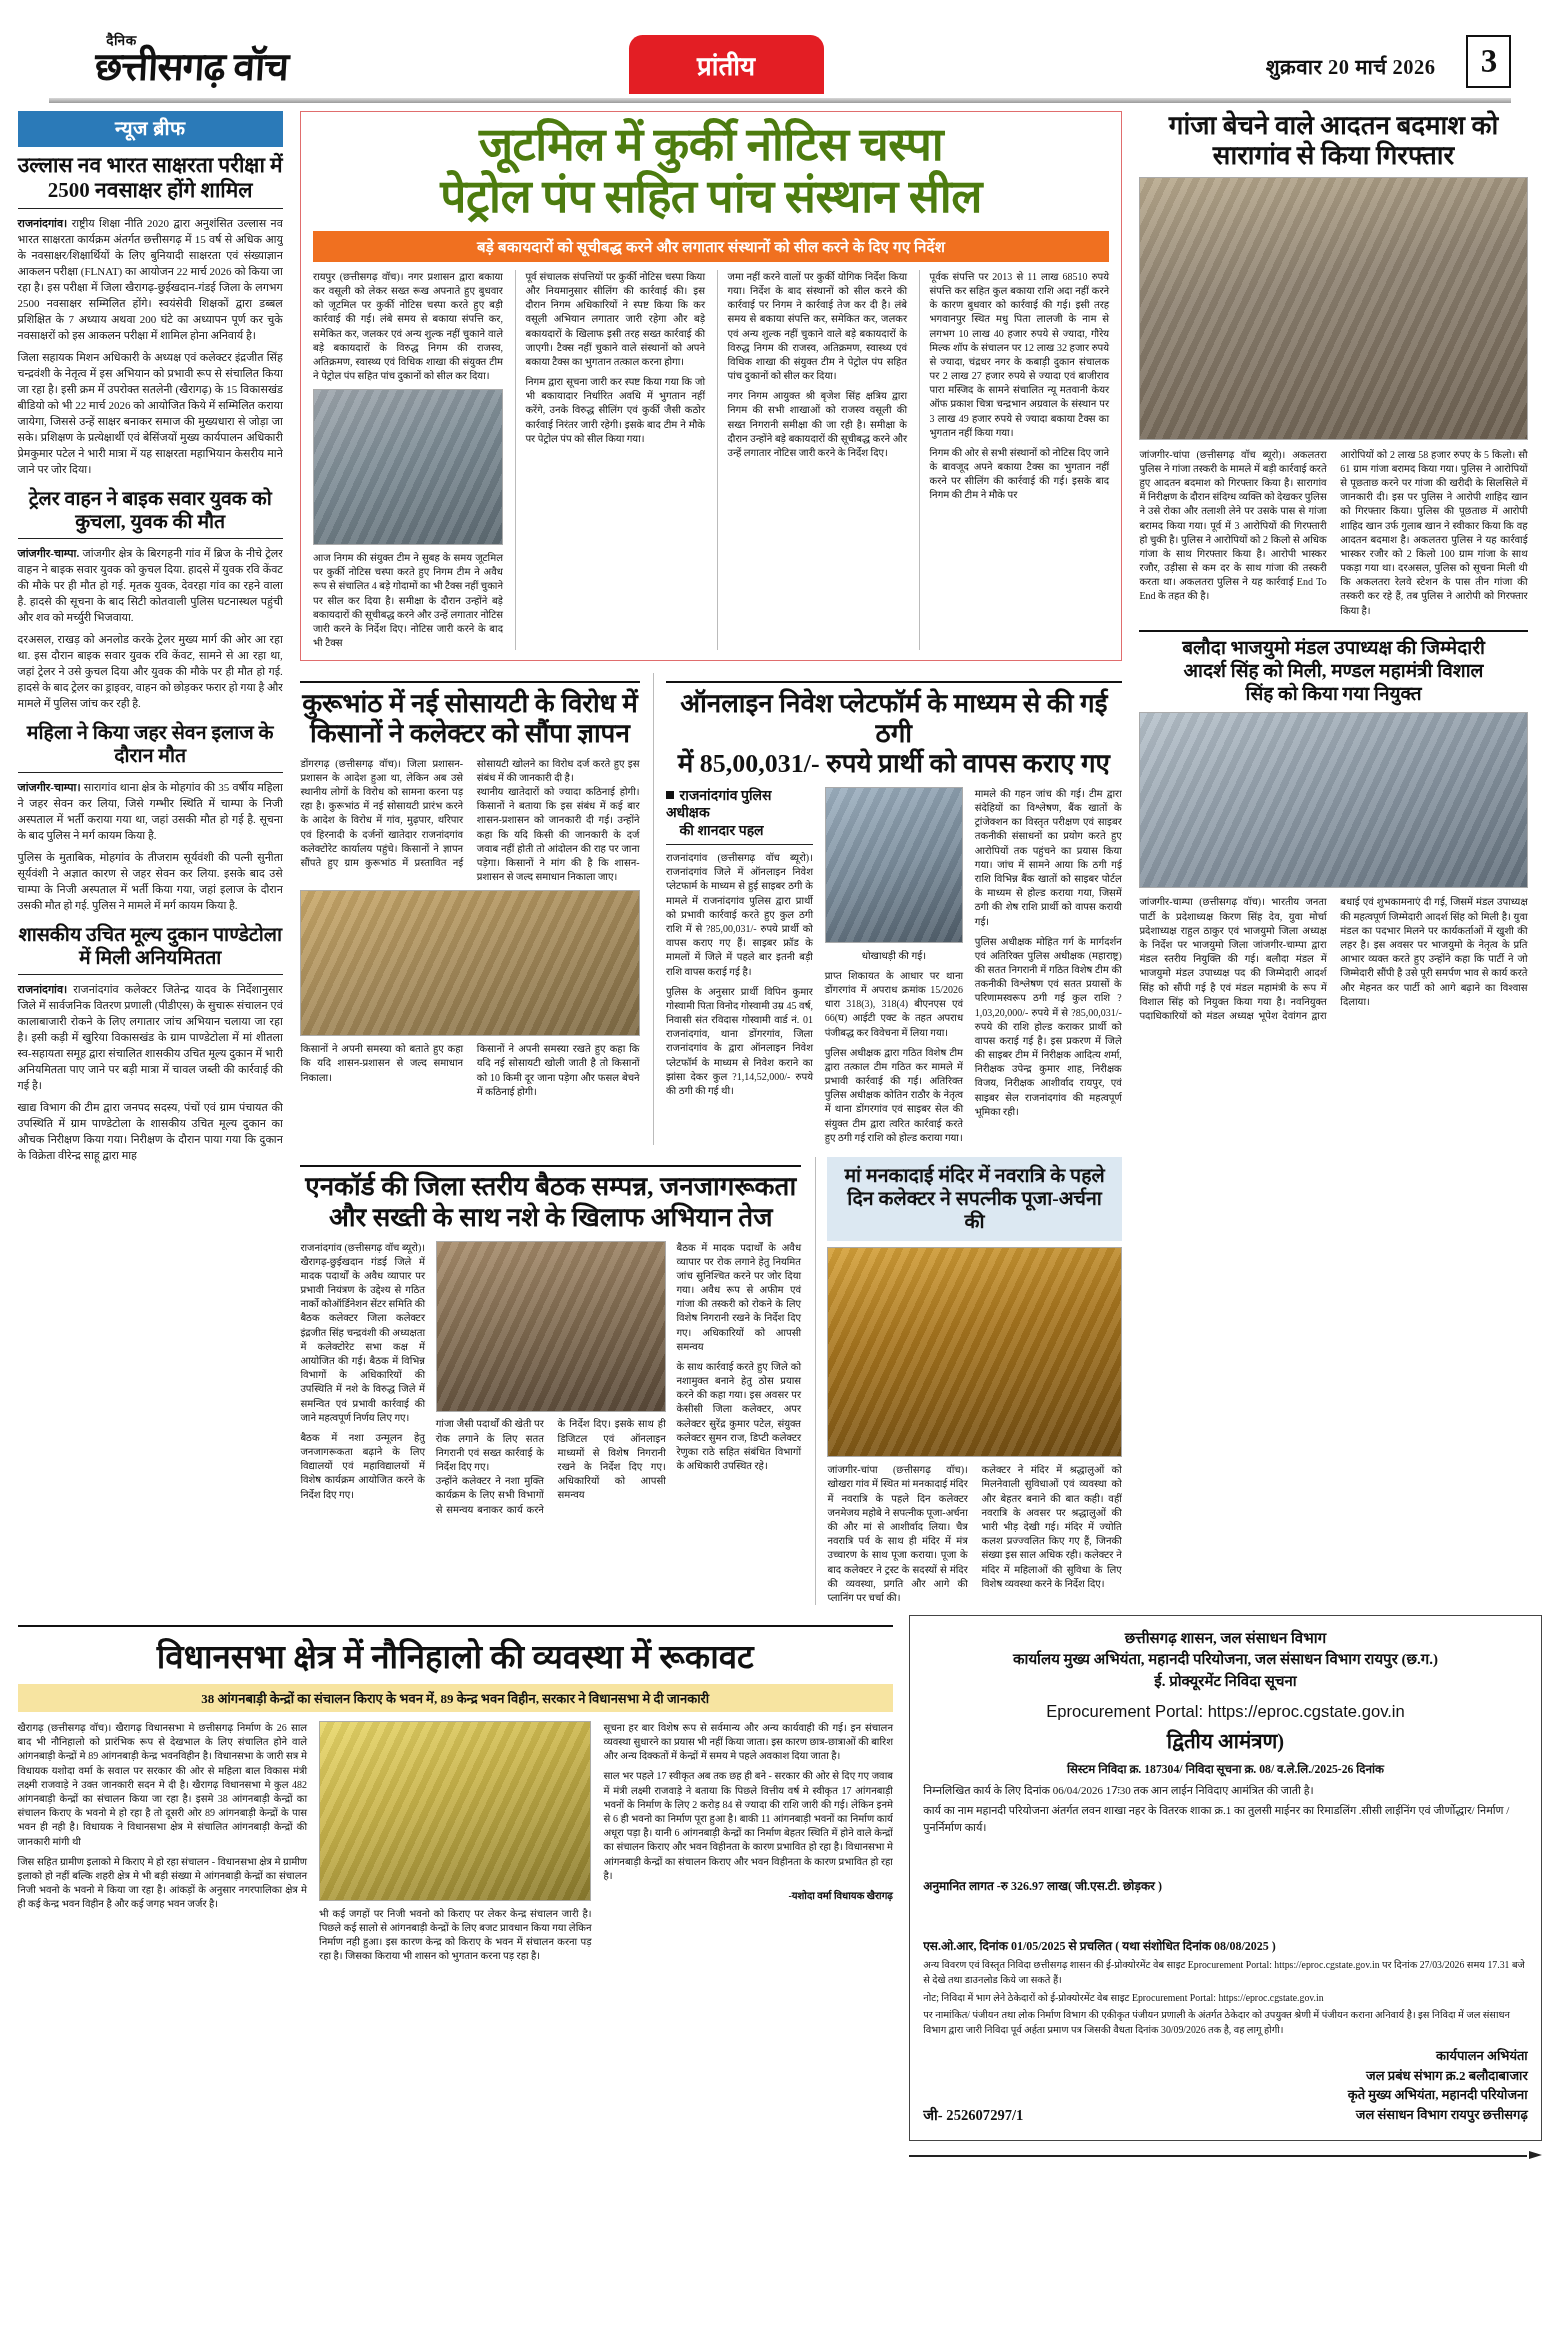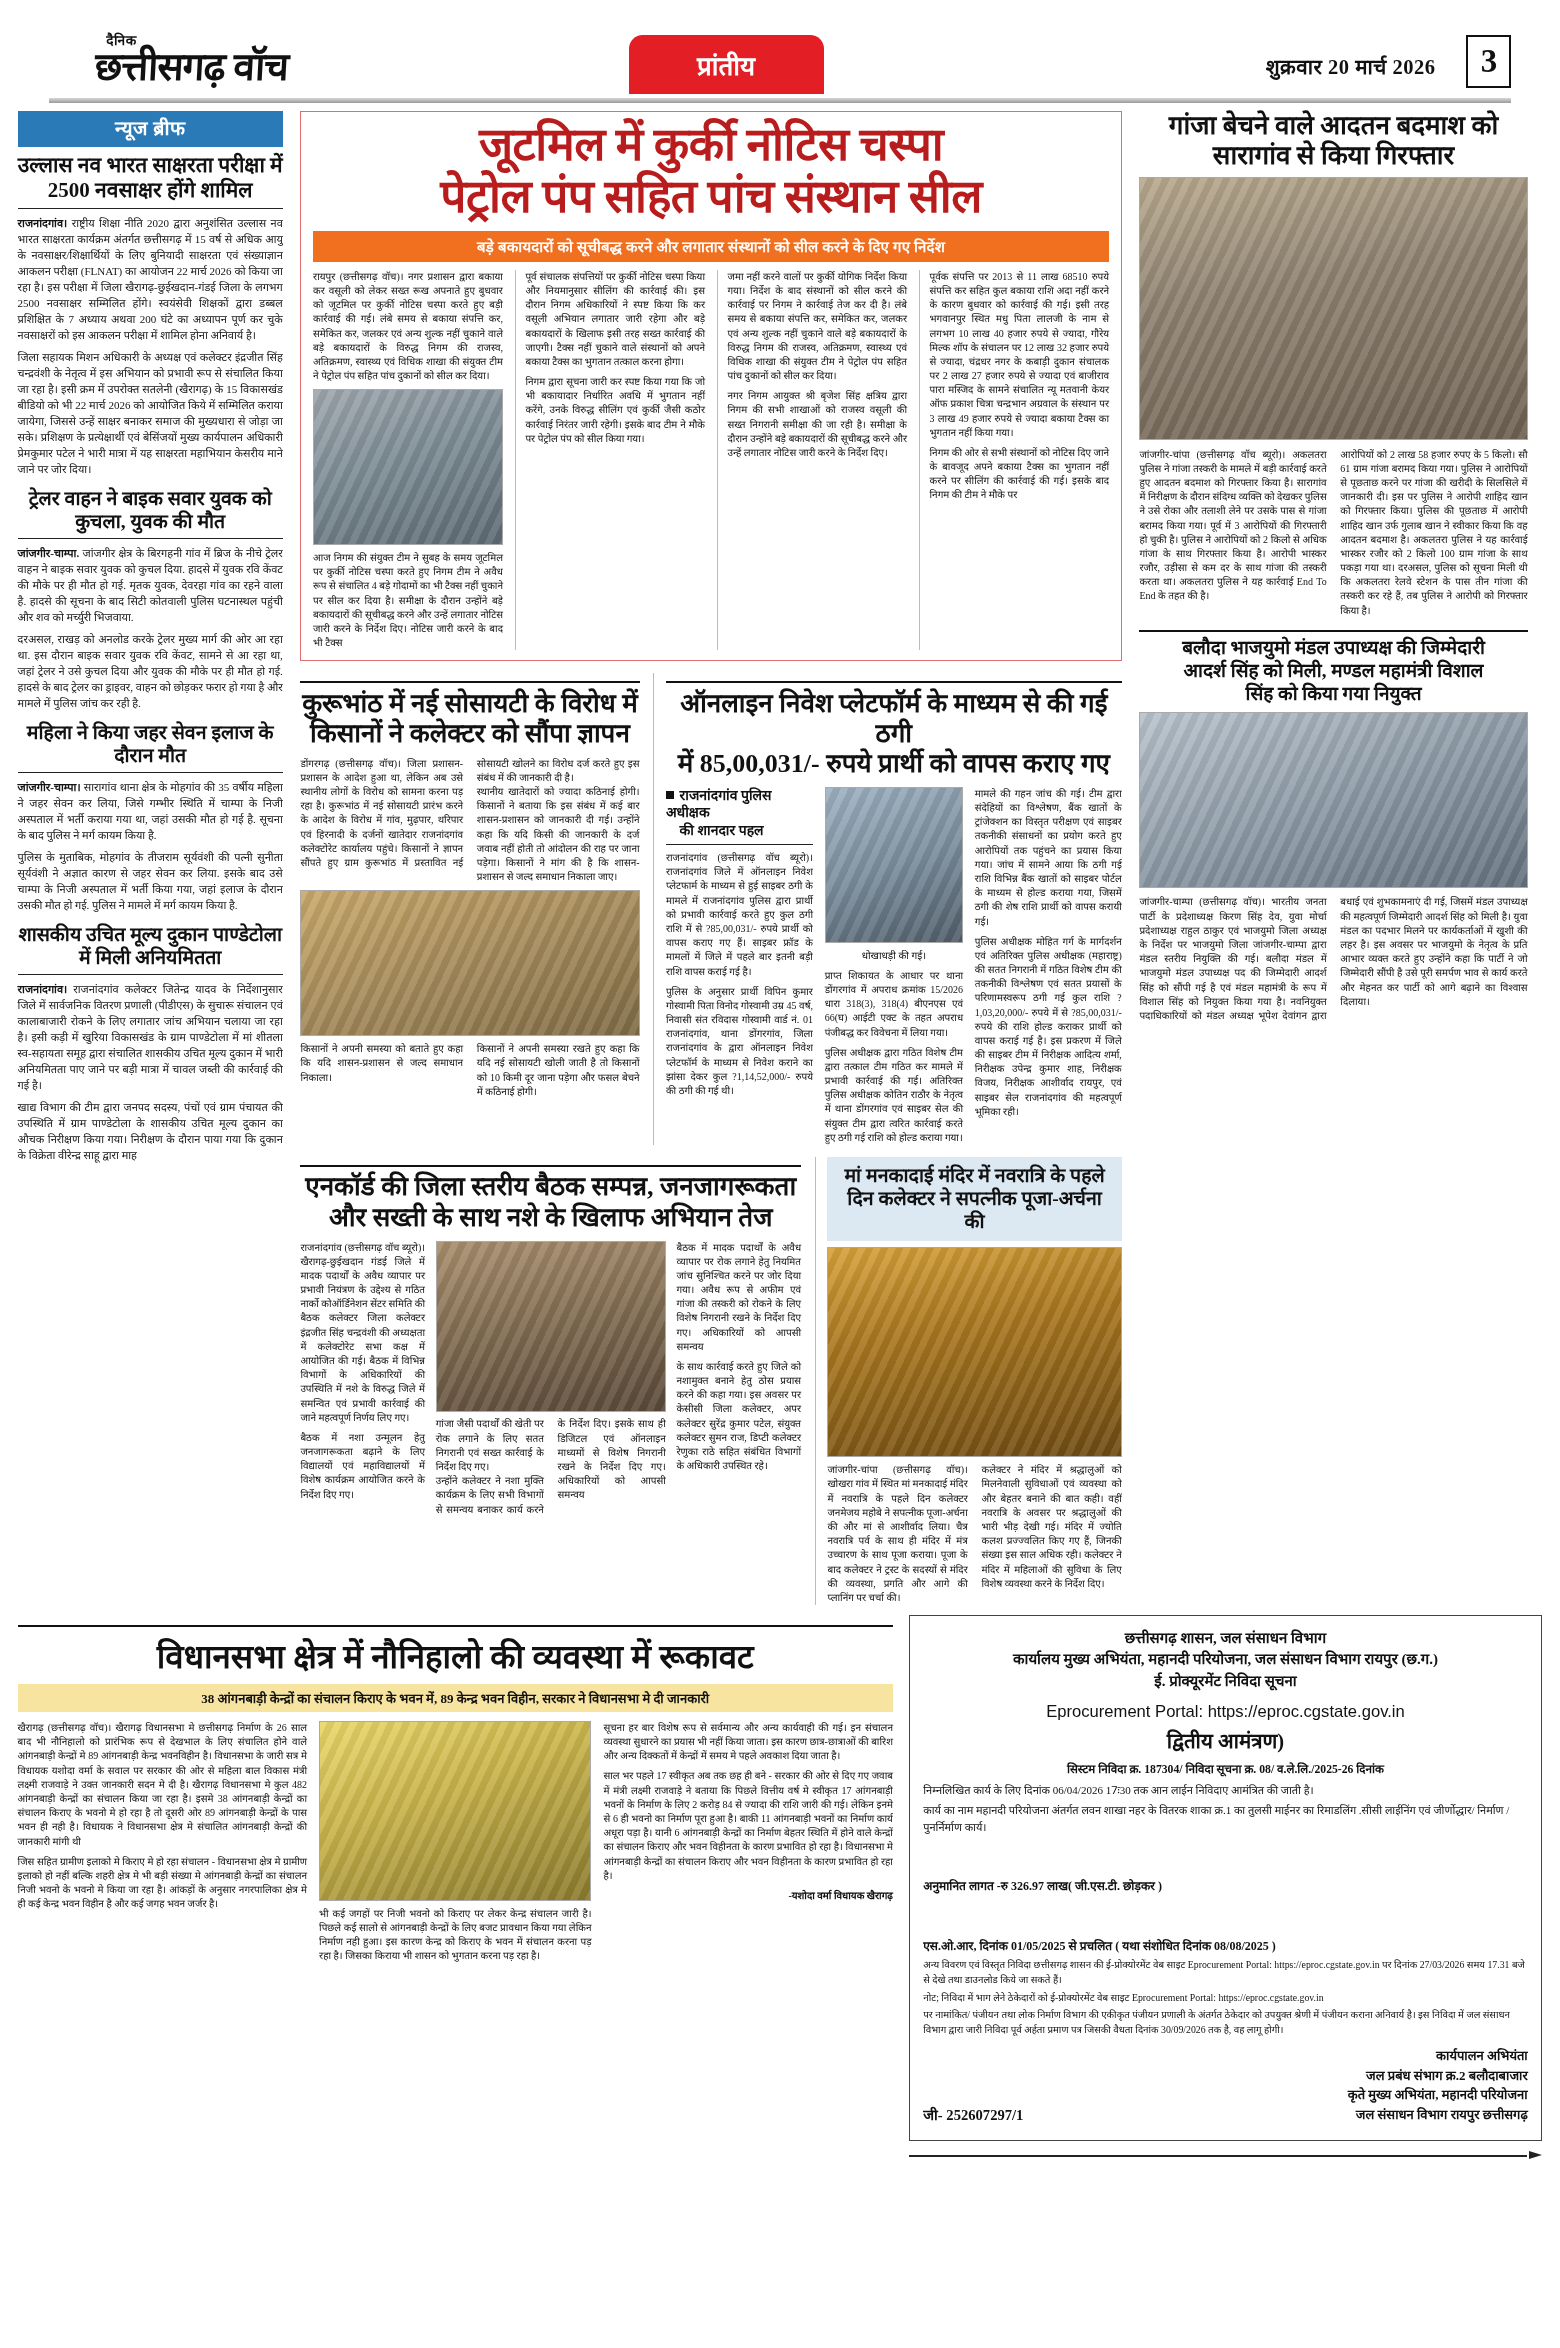--- a/index.html
+++ b/index.html
@@ -54,21 +54,21 @@
                  margin:5.9px 0 3.9px; }
   .rule-thin { border-top:1.5px solid #222; margin:4.9px 0 5.9px; }
   .rule-thick { border-top:2.9px solid #111; margin:7.8px 0 5.9px; }
 
   .sub-title { font-size:19.5px; font-weight:bold; line-height:1.18; text-align:center;
                margin:9.8px 0 2.9px; }
 
   
   .lead-box { border:1.5px solid #e06d6d; padding:7.8px 11.7px 9.8px; }
   .lead-h1 { font-size:46px; font-weight:bold; line-height:1.12; text-align:center;
-             letter-spacing:-0.5px; color:#b91c1c; }
+             letter-spacing:-0.5px; color:#4d7c0f; }
   .lead-kicker { background:#f07020; color:#fff; text-align:center; font-size:15px;
                  font-weight:bold; padding:4.9px 5.9px 5.9px; margin:8.8px 0 7.8px; letter-spacing:0.2px; }
   .cols2 { column-count:2; column-gap:13.7px; }
 
   figure { margin:0; }
   .photo { width:100%; display:block; border:1px solid #aaa; }
 
   
   .ph { position:relative; overflow:hidden; background:#c9c3b6; }
   .ph::after{ content:""; position:absolute; inset:0;

